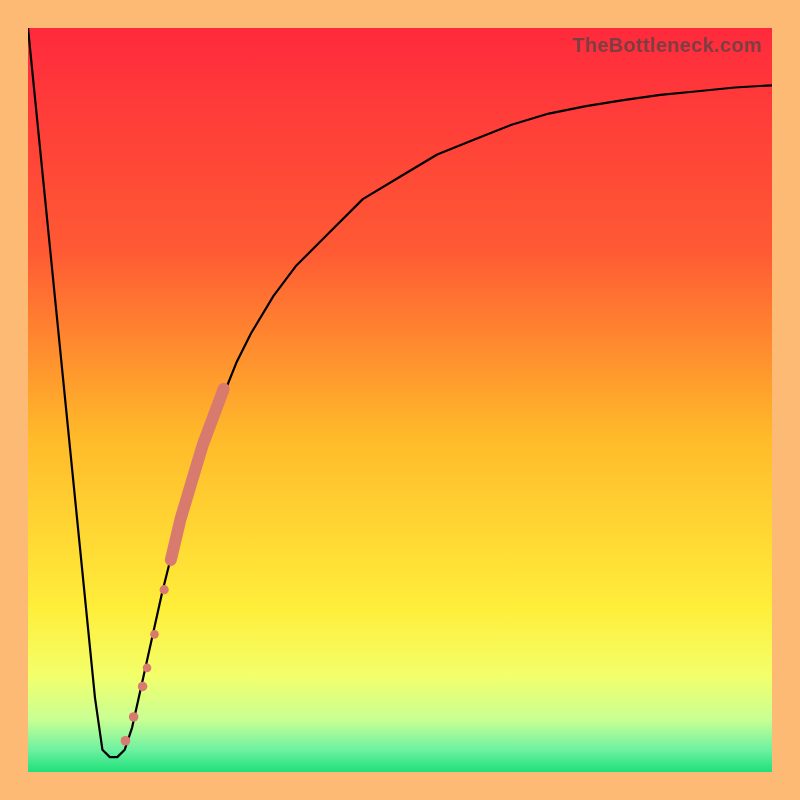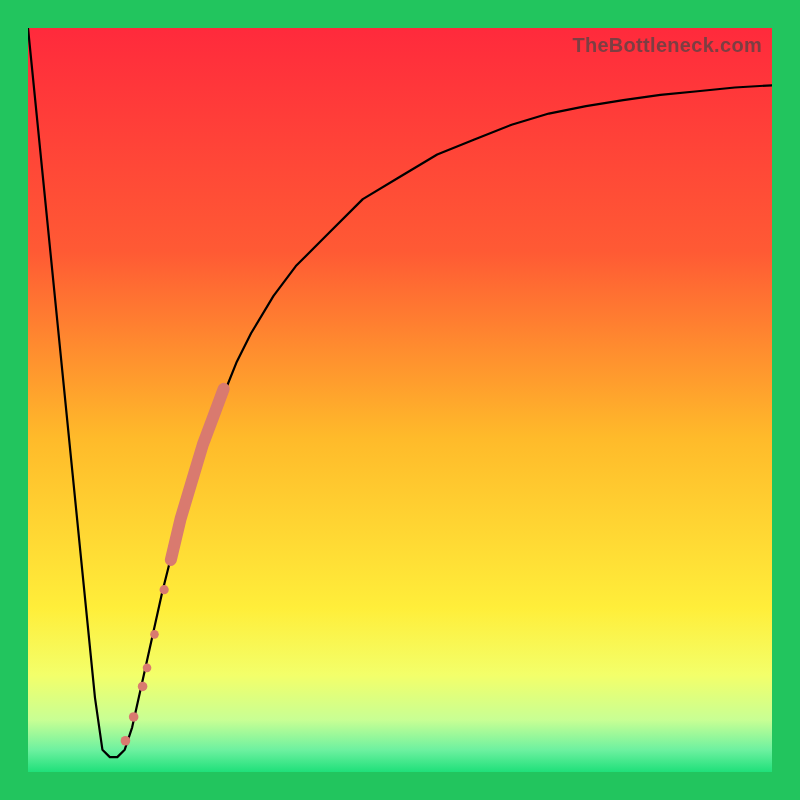--- a/index.html
+++ b/index.html
@@ -8,21 +8,21 @@
     width: 800px;
     height: 800px;
     overflow: hidden;
     background: #000;
     font-family: Arial, Helvetica, sans-serif;
   }
   .stage {
     position: relative;
     width: 800px;
     height: 800px;
-    background: #22c55e;
+    background: #fdba74;
   }
   .plot {
     position: absolute;
     left: 28px;
     top: 28px;
     width: 744px;
     height: 744px;
     overflow: hidden;
   }
   .watermark {

